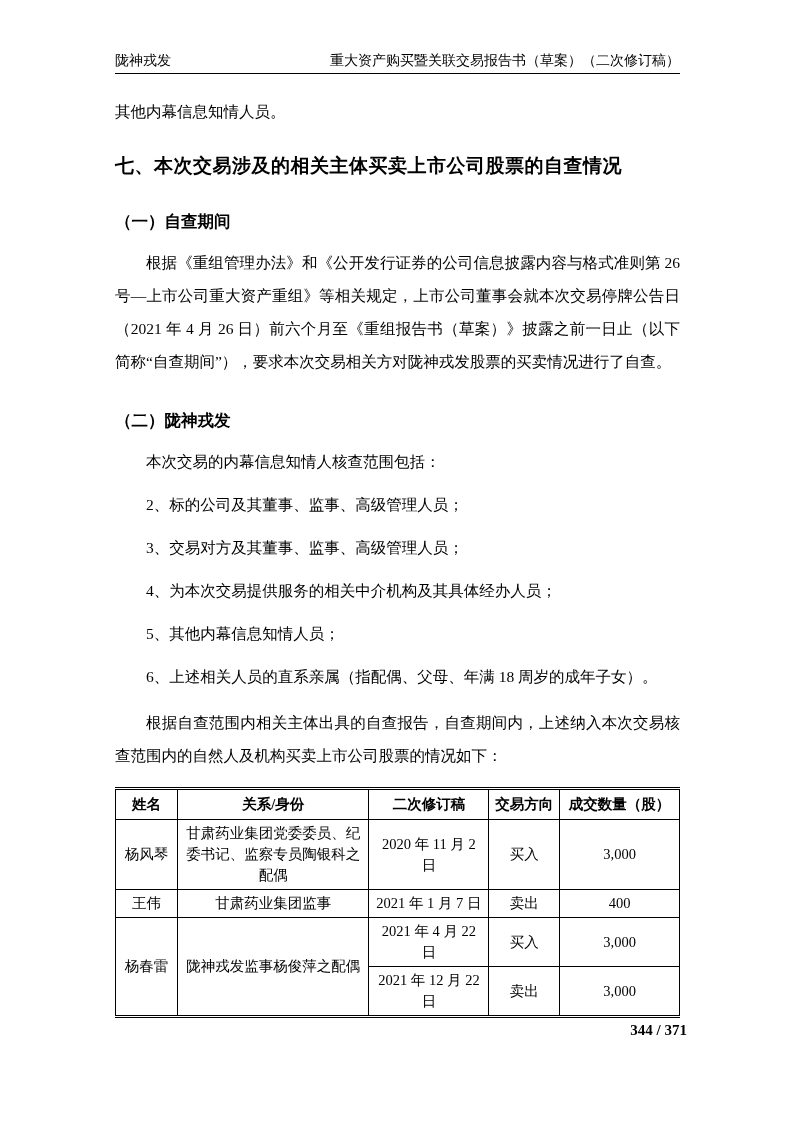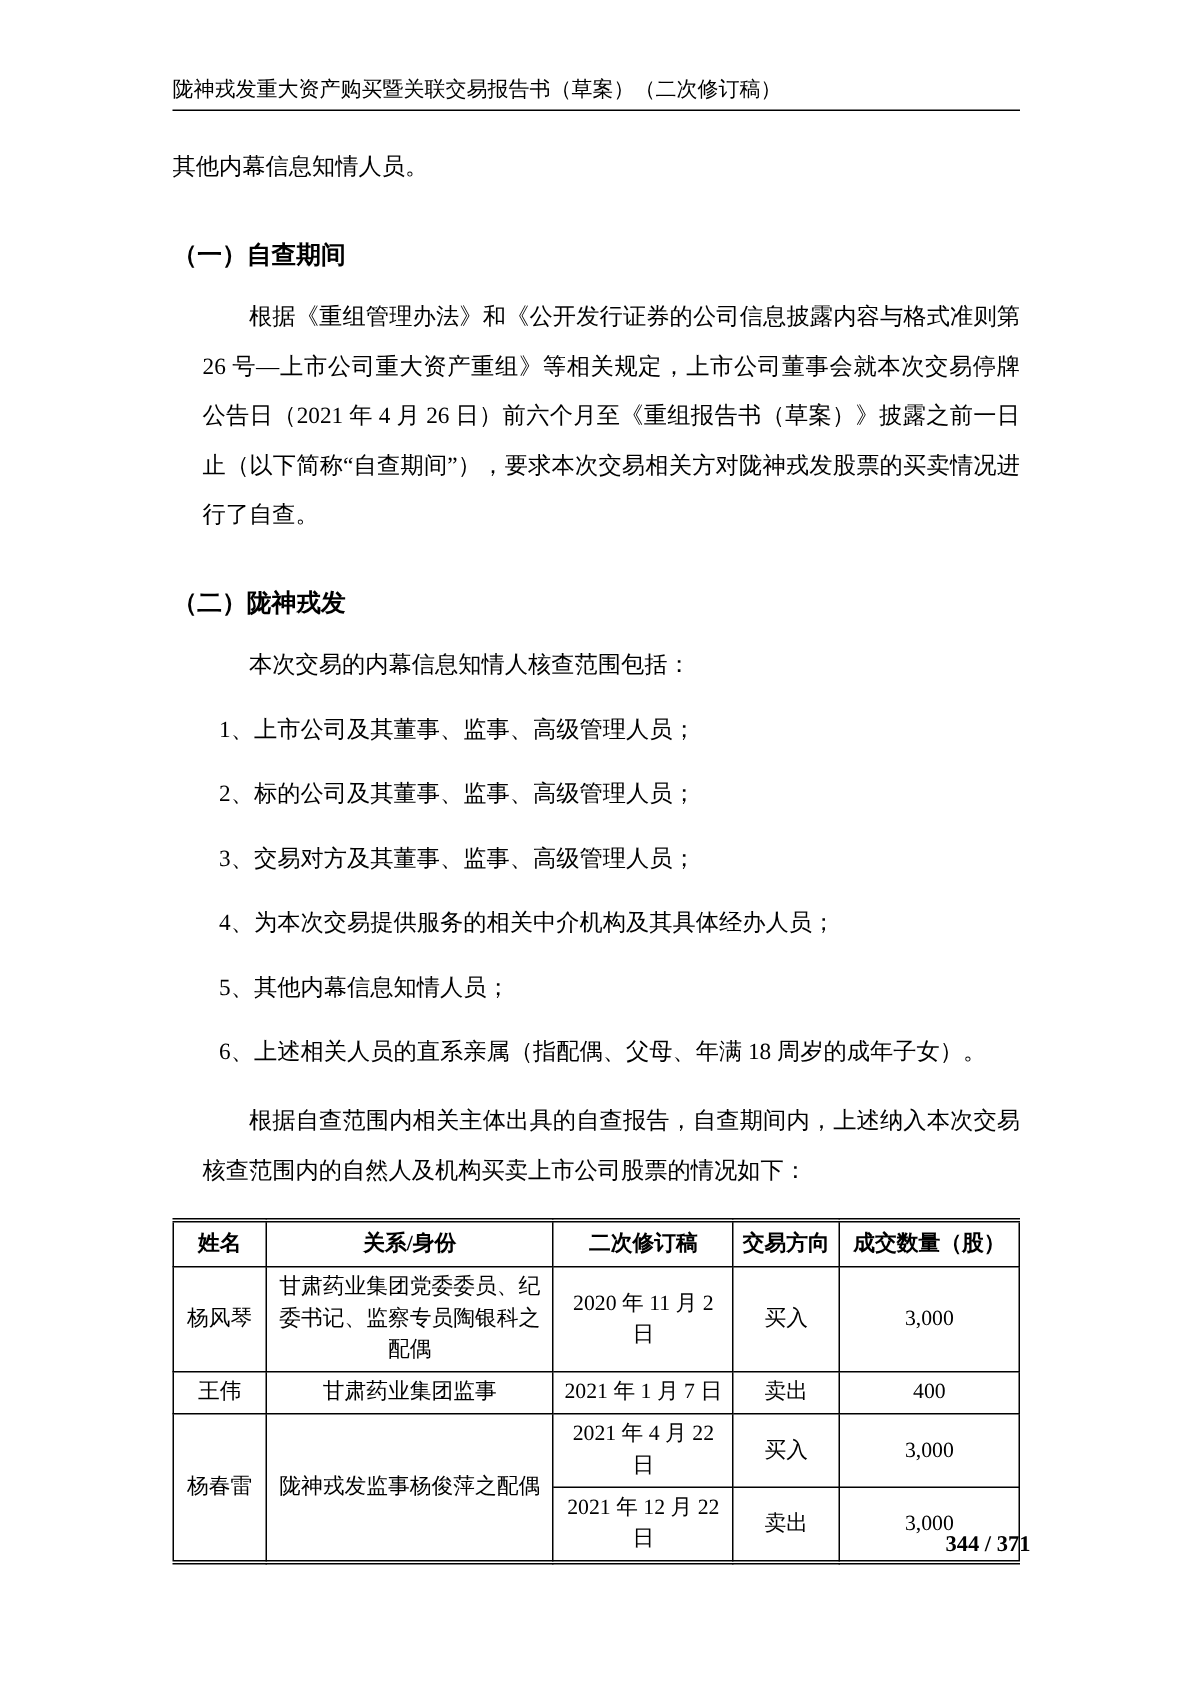--- a/index.html
+++ b/index.html
@@ -10,42 +10,42 @@
     color:#000;
   }
   .page {
     position:relative;
     width:793px; height:1122px;
     padding:52px 113px 0 115px;
     overflow:hidden;
     background:#fff;
   }
   .doc-header {
-    display:flex; justify-content:flex-start; align-items:flex-end;
+    display:flex; justify-content:space-between; align-items:flex-end;
     font-size:14px; line-height:18px;
     border-bottom:1px solid #000;
     padding-bottom:3px;
   }
   p.body-text {
     font-size:15.5px; line-height:33px;
     text-align:justify;
   }
   .lead { margin-top:21px; }
   h1.sec-title {
     font-family:"Liberation Sans", sans-serif;
     font-size:19px; line-height:27px; font-weight:bold;
     margin-top:24px;
     letter-spacing:0.5px;
   }
   h2.sub-title {
     font-family:"Liberation Sans", sans-serif;
     font-size:16.5px; line-height:24px; font-weight:bold;
     margin-top:30px;
   }
-  .after-title { margin-top:13px;margin-left:20px; }
+  .after-title { margin-top:13px; }
   .indent { text-indent:2em; }
   p.list-item {
     font-size:15.5px; line-height:33px;
     text-indent:2em; margin-top:10px;
     text-align:justify;
   }
   table.trade-table {
     width:565px;
     margin-top:15px;
     border-collapse:collapse;
@@ -74,27 +74,27 @@
 
 <div class="page">
 
   <header class="doc-header">
     <span>陇神戎发</span>
     <span>重大资产购买暨关联交易报告书（草案）（二次修订稿）</span>
   </header>
 
   <p class="body-text lead">其他内幕信息知情人员。</p>
 
+  <h1 class="sec-title">七、本次交易涉及的相关主体买卖上市公司股票的自查情况</h1>
 
   <h2 class="sub-title">（一）自查期间</h2>
   <p class="body-text indent after-title">根据《重组管理办法》和《公开发行证券的公司信息披露内容与格式准则第 26 号—上市公司重大资产重组》等相关规定，上市公司董事会就本次交易停牌公告日（2021 年 4 月 26 日）前六个月至《重组报告书（草案）》披露之前一日止（以下简称“自查期间”），要求本次交易相关方对陇神戎发股票的买卖情况进行了自查。</p>
 
   <h2 class="sub-title">（二）陇神戎发</h2>
   <p class="body-text indent after-title">本次交易的内幕信息知情人核查范围包括：</p>
-  <p class="list-item">1、上市公司及其董事、监事、高级管理人员；</p>
   <p class="list-item">2、标的公司及其董事、监事、高级管理人员；</p>
   <p class="list-item">3、交易对方及其董事、监事、高级管理人员；</p>
   <p class="list-item">4、为本次交易提供服务的相关中介机构及其具体经办人员；</p>
   <p class="list-item">5、其他内幕信息知情人员；</p>
   <p class="list-item">6、上述相关人员的直系亲属（指配偶、父母、年满 18 周岁的成年子女）。</p>
 
   <p class="body-text indent after-title">根据自查范围内相关主体出具的自查报告，自查期间内，上述纳入本次交易核查范围内的自然人及机构买卖上市公司股票的情况如下：</p>
 
   <table class="trade-table">
     <colgroup>

